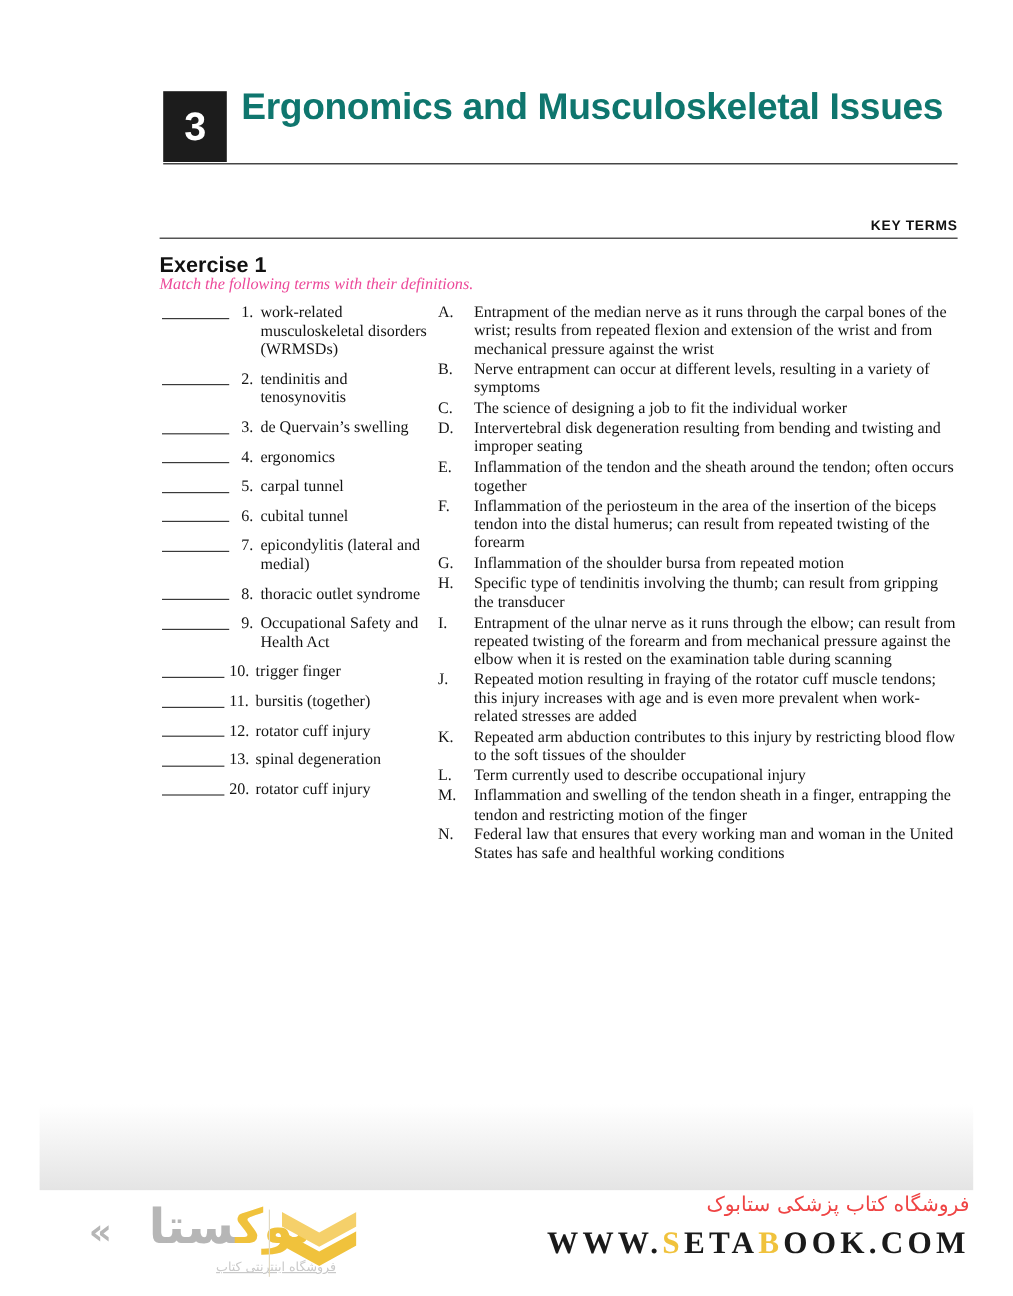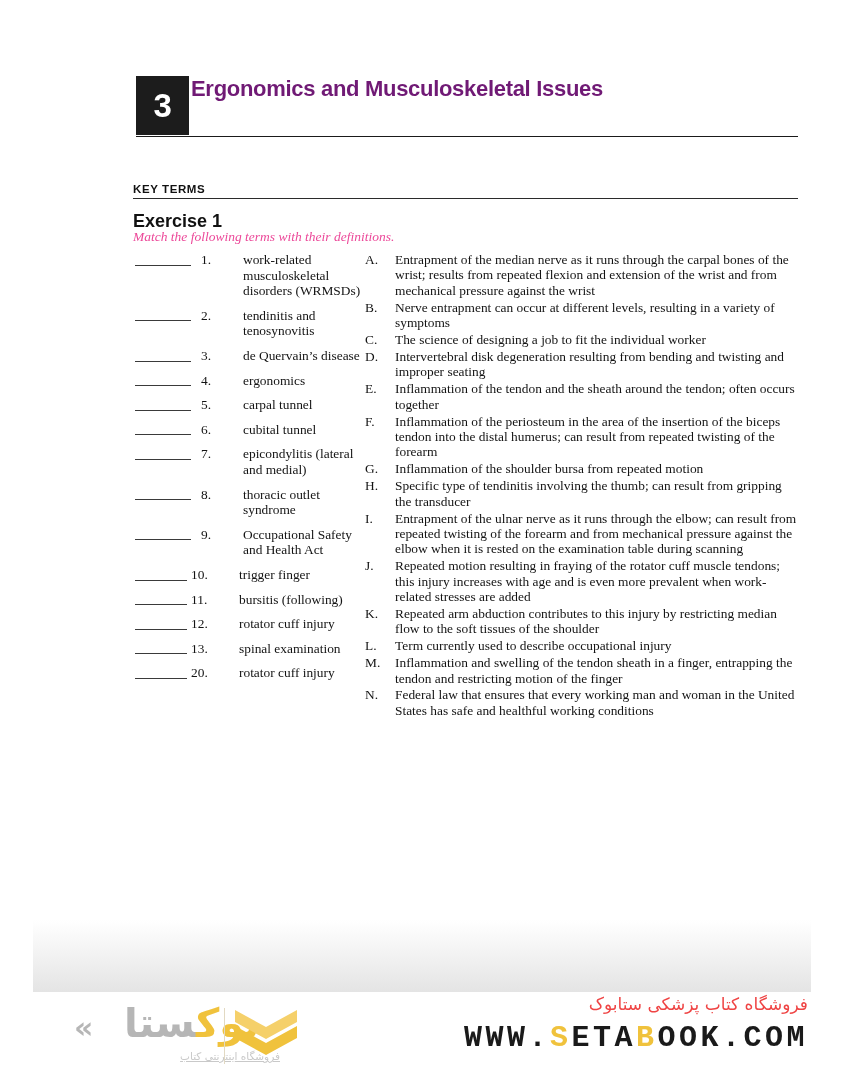--- a/index.html
+++ b/index.html
@@ -42,24 +42,24 @@
     font-weight: bold;
     font-size: 33px;
     line-height: 59px;
     text-align: center;
     flex: 0 0 auto;
     letter-spacing: -0.5px;
   }
   .chapter-title {
     font-family: "Liberation Sans", sans-serif;
     font-weight: bold;
-    font-size: 22px;
+    font-size: 31px;
     line-height: 30px;
-    color: #701a75;
-    padding-left: 2px;
+    color: #0f766e;
+    padding-left: 12px;
     letter-spacing: -0.3px;
     margin-top: -2px;
   }
   .chapter-rule {
     position: absolute;
     left: 136px;
     top: 136px;
     width: 662px;
     height: 0;
     border-top: 1.6px solid #1a1a1a;
@@ -72,20 +72,21 @@
     top: 183px;
     width: 665px;
   }
   .key-terms-label {
     font-family: "Liberation Sans", sans-serif;
     font-weight: bold;
     font-size: 11.5px;
     letter-spacing: 0.6px;
     color: #111111;
     padding-bottom: 3px;
+    text-align: right;
   }
   .key-terms-rule {
     width: 100%;
     height: 0;
     border-top: 1px solid #2b2b2b;
   }
 
   .exercise-label {
     position: absolute;
     left: 133px;
@@ -142,21 +143,21 @@
     bottom: 2px;
     border-bottom: 1px solid #3a3a3a;
   }
   .term-blank.narrow { width: 58px; }
   .term-num {
     flex: 0 0 auto;
     width: 22px;
     text-align: right;
     padding-right: 6px;
   }
-  .term-text { flex: 1 1 auto; margin-left: 26px; }
+  .term-text { flex: 1 1 auto; }
 
   
   .defs-col {
     flex: 1 1 auto;
     padding-left: 4px;
   }
   .def-row {
     display: flex;
     align-items: flex-start;
     font-size: 13.4px;
@@ -255,22 +256,22 @@
   }
   .footer-fa {
     font-family: "DejaVu Sans", sans-serif;
     font-size: 17px;
     direction: rtl;
     color: #ef4444;
     white-space: nowrap;
   }
   .footer-url {
     margin-top: 7px;
-    font-family: Liberation Mono, monospace;
-    font-size: 30px;
+    font-family: Liberation Serif, serif;
+    font-size: 26px;
     font-weight: bold;
     letter-spacing: 3.5px;
     color: #1a1a1a;
     white-space: nowrap;
   }
   .footer-url .gold { color: #f0c23c; }
 </style>
 </head>
 <body>
 
@@ -302,21 +303,21 @@
           <div class="term-text">work-related musculoskeletal disorders (WRMSDs)</div>
         </div>
         <div class="term-row">
           <div class="term-blank"></div>
           <div class="term-num">2.</div>
           <div class="term-text">tendinitis and tenosynovitis</div>
         </div>
         <div class="term-row">
           <div class="term-blank"></div>
           <div class="term-num">3.</div>
-          <div class="term-text">de Quervain’s disease</div>
+          <div class="term-text">de Quervain’s swelling</div>
         </div>
         <div class="term-row">
           <div class="term-blank"></div>
           <div class="term-num">4.</div>
           <div class="term-text">ergonomics</div>
         </div>
         <div class="term-row">
           <div class="term-blank"></div>
           <div class="term-num">5.</div>
           <div class="term-text">carpal tunnel</div>
@@ -342,31 +343,31 @@
           <div class="term-text">Occupational Safety and Health Act</div>
         </div>
         <div class="term-row">
           <div class="term-blank narrow"></div>
           <div class="term-num">10.</div>
           <div class="term-text">trigger finger</div>
         </div>
         <div class="term-row">
           <div class="term-blank narrow"></div>
           <div class="term-num">11.</div>
-          <div class="term-text">bursitis (following)</div>
+          <div class="term-text">bursitis (together)</div>
         </div>
         <div class="term-row">
           <div class="term-blank narrow"></div>
           <div class="term-num">12.</div>
           <div class="term-text">rotator cuff injury</div>
         </div>
         <div class="term-row">
           <div class="term-blank narrow"></div>
           <div class="term-num">13.</div>
-          <div class="term-text">spinal examination</div>
+          <div class="term-text">spinal degeneration</div>
         </div>
         <div class="term-row">
           <div class="term-blank narrow"></div>
           <div class="term-num">20.</div>
           <div class="term-text">rotator cuff injury</div>
         </div>
       </div>
     <div class="defs-col" id="defs-col">
         <div class="def-row">
           <div class="def-letter">A.</div>
@@ -403,21 +404,21 @@
         <div class="def-row">
           <div class="def-letter">I.</div>
           <div class="def-text">Entrapment of the ulnar nerve as it runs through the elbow; can result from repeated twisting of the forearm and from mechanical pressure against the elbow when it is rested on the examination table during scanning</div>
         </div>
         <div class="def-row">
           <div class="def-letter">J.</div>
           <div class="def-text">Repeated motion resulting in fraying of the rotator cuff muscle tendons; this injury increases with age and is even more prevalent when work-related stresses are added</div>
         </div>
         <div class="def-row">
           <div class="def-letter">K.</div>
-          <div class="def-text">Repeated arm abduction contributes to this injury by restricting median flow to the soft tissues of the shoulder</div>
+          <div class="def-text">Repeated arm abduction contributes to this injury by restricting blood flow to the soft tissues of the shoulder</div>
         </div>
         <div class="def-row">
           <div class="def-letter">L.</div>
           <div class="def-text">Term currently used to describe occupational injury</div>
         </div>
         <div class="def-row">
           <div class="def-letter">M.</div>
           <div class="def-text">Inflammation and swelling of the tendon sheath in a finger, entrapping the tendon and restricting motion of the finger</div>
         </div>
         <div class="def-row">

